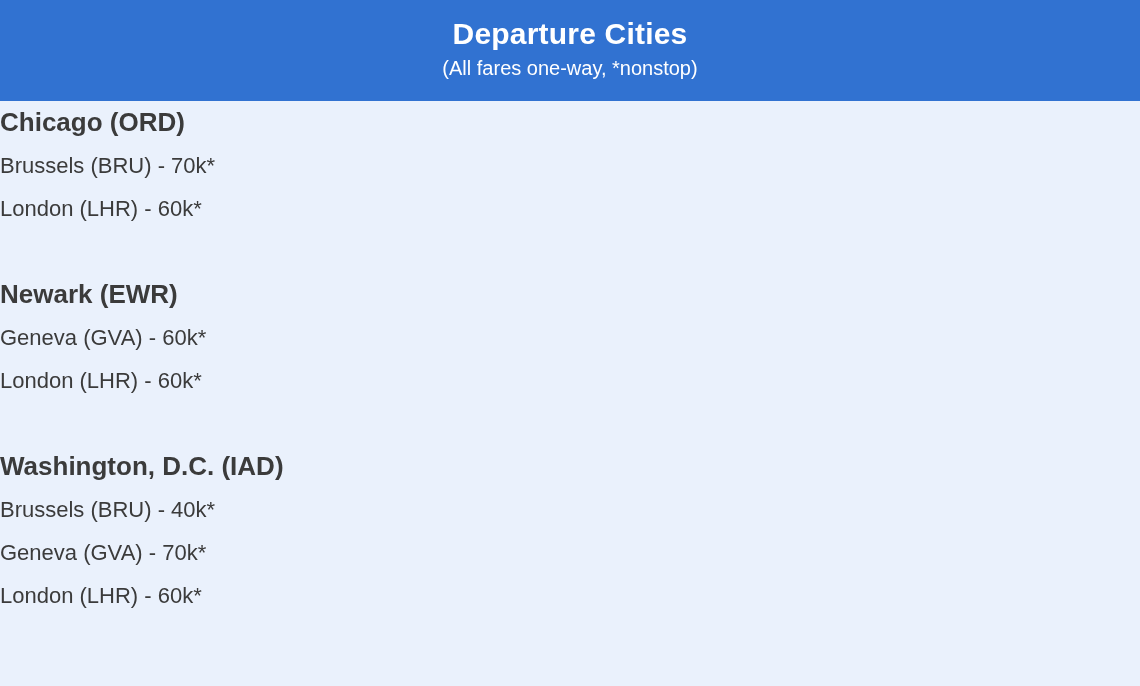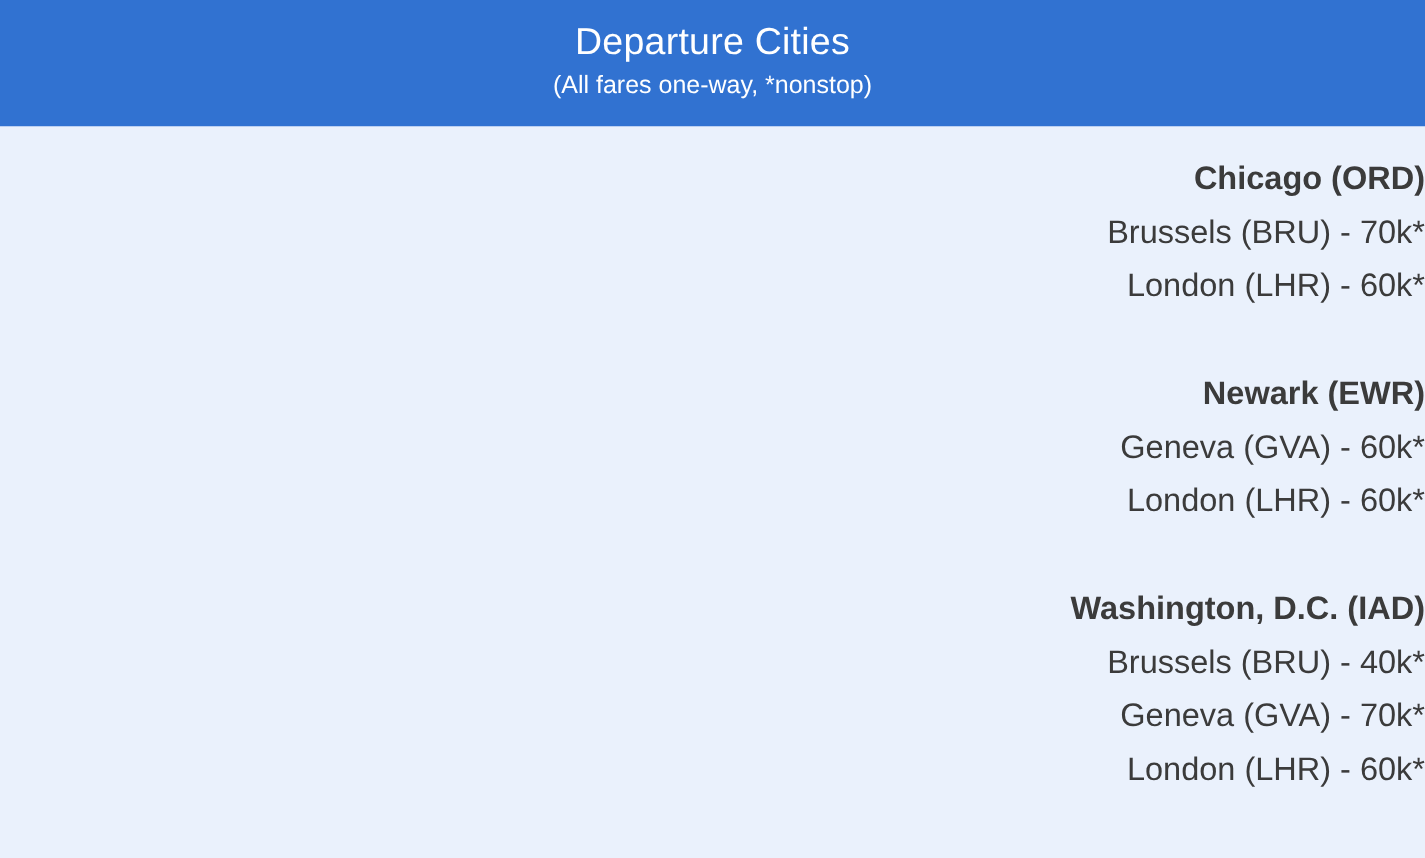--- a/index.html
+++ b/index.html
@@ -14,50 +14,48 @@
   .banner {
     width: 100%;
     background: #3172D1;
     color: #FFFFFF;
     text-align: center;
     box-sizing: border-box;
     padding: 15px 0 17px 0;
   }
   .banner .title {
     font-size: 30px;
-    font-weight: normal;
+    font-weight: bold;
     line-height: 38px;
     letter-spacing: 0.2px;
   }
   .banner .subtitle {
     font-size: 20px;
     line-height: 31px;
   }
   .banner .note {
     font-size: 24px;
     line-height: 31px;
     font-style: italic;
   }
   .fares {
-    text-align: right;
+    text-align: left;
     color: #3B3B3B;
-    padding-top: 20px;
   }
   .city-section {
     margin: 0 0 43px 0;
   }
   .city {
     font-size: 26px;
     font-weight: bold;
     line-height: 43px;
   }
   .fare {
-    font-size: 26px;
+    font-size: 22px;
     line-height: 43px;
-    margin-left: 20px;
   }
 </style>
 </head>
 <body>
 
 <div class="banner">
   <div class="title">Departure Cities</div>
   <div class="subtitle">(All fares one-way, *nonstop)</div>
 </div>
 

